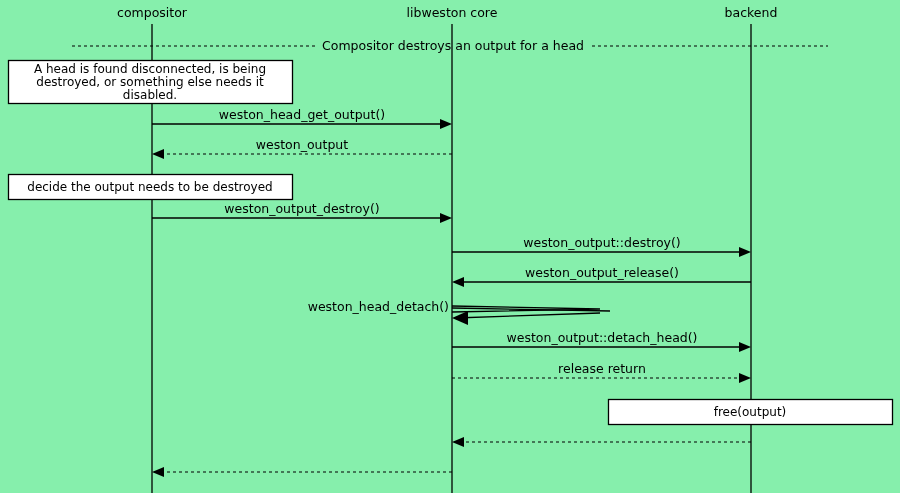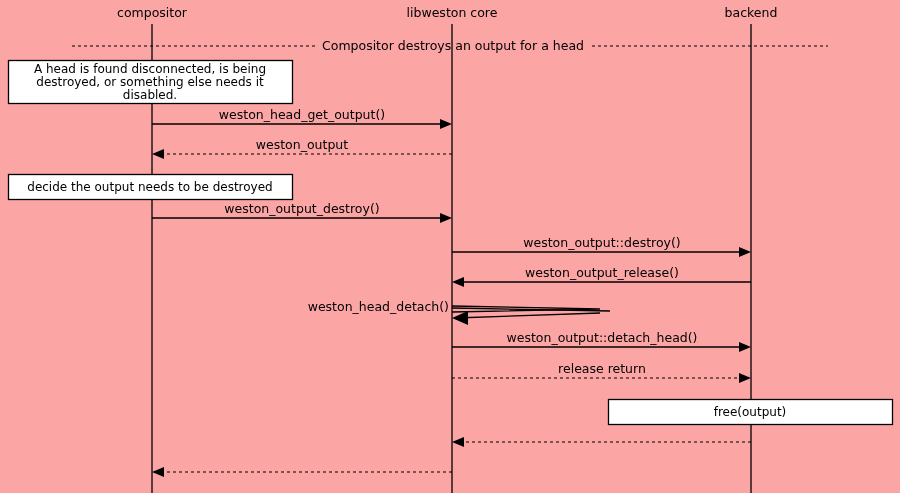--- a/index.html
+++ b/index.html
@@ -9,21 +9,21 @@
   }
   body {
     font-family: "DejaVu Sans", "Liberation Sans", sans-serif;
     color: #000000;
   }
   #diagram-root {
     position: relative;
     width: 900px;
     height: 493px;
     overflow: hidden;
-    background: #fca5a5;
+    background: #86efac;
   }
   #seq-svg {
     position: absolute;
     left: 0;
     top: 0;
     width: 900px;
     height: 493px;
     display: block;
   }
   .participant-label {

